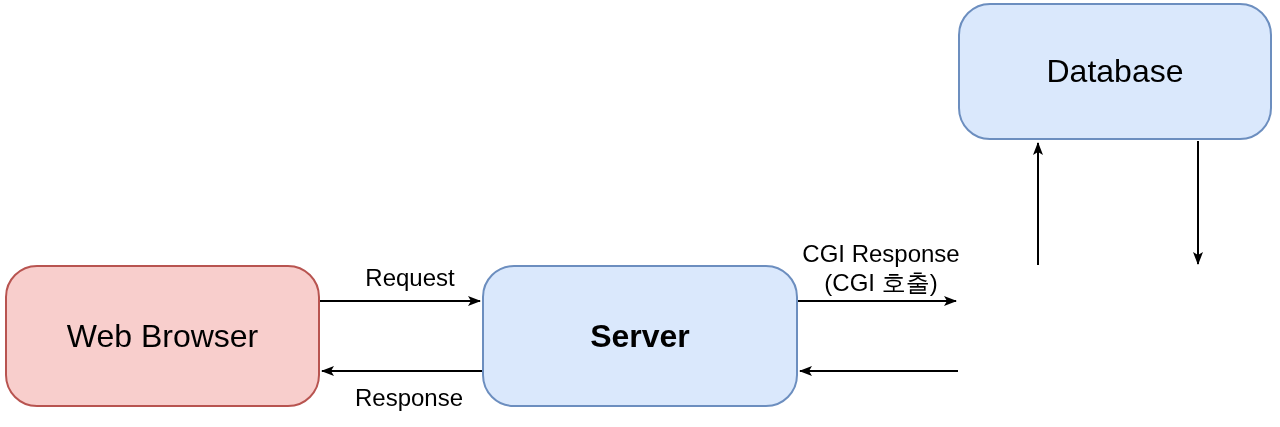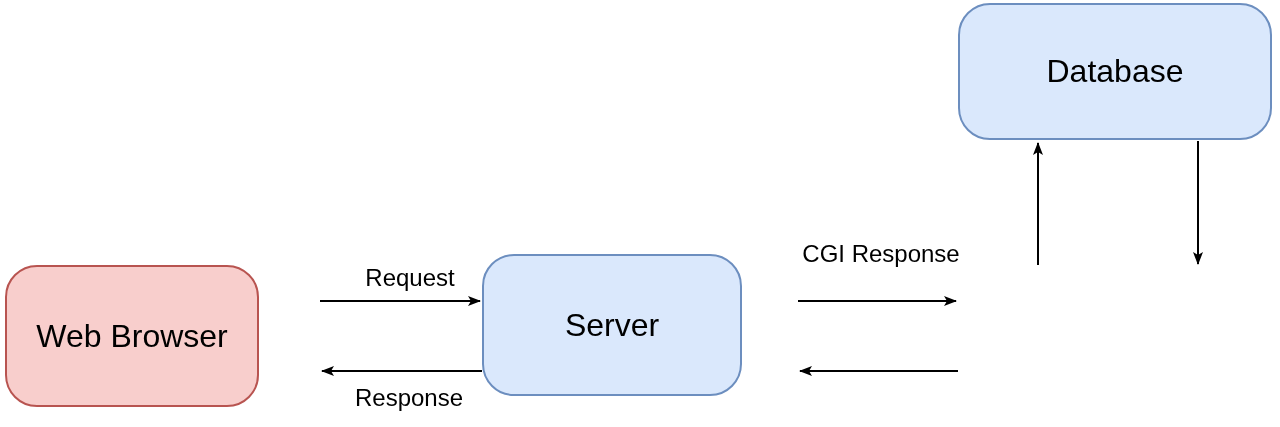--- a/index.html
+++ b/index.html
@@ -24,22 +24,22 @@
     border: 2px solid;
     display: flex;
     align-items: center;
     justify-content: center;
     font-size: 32px;
     color: #000000;
   }
   .node.blue { background: #dae8fc; border-color: #6c8ebf; }
   .node.red  { background: #f8cecc; border-color: #b85450; }
 
-  .node-web-browser { left: 5px;   top: 265px; width: 254px; height: 142px; }
-  .node-server      { left: 482px; top: 254px; width: 260px; height: 142px; }
+  .node-web-browser { left: 5px;   top: 265px; width: 315px; height: 142px; }
+  .node-server      { left: 482px; top: 265px; width: 316px; height: 142px; font-weight: bold; }
   .node-cgi-program { left: 958px; top: 266px; width: 315px; height: 140px; }
   .node-database    { left: 958px; top: 3px;   width: 314px; height: 137px; }
 
   .edge-label {
     position: absolute;
     transform: translateX(-50%);
     font-size: 24px;
     color: #000000;
     white-space: nowrap;
     text-align: center;
@@ -86,15 +86,16 @@
   <div class="node blue node-database">
     <span>Database</span>
   </div>
 
   <div class="edge-label label-response">Response</div>
 
   <div class="edge-label label-request">Request</div>
 
   <div class="edge-label label-cgi-gateway">
     <div>CGI Response</div>
+    <div>(CGI 호출)</div>
   </div>
 
 </div>
 
 </body></html>

